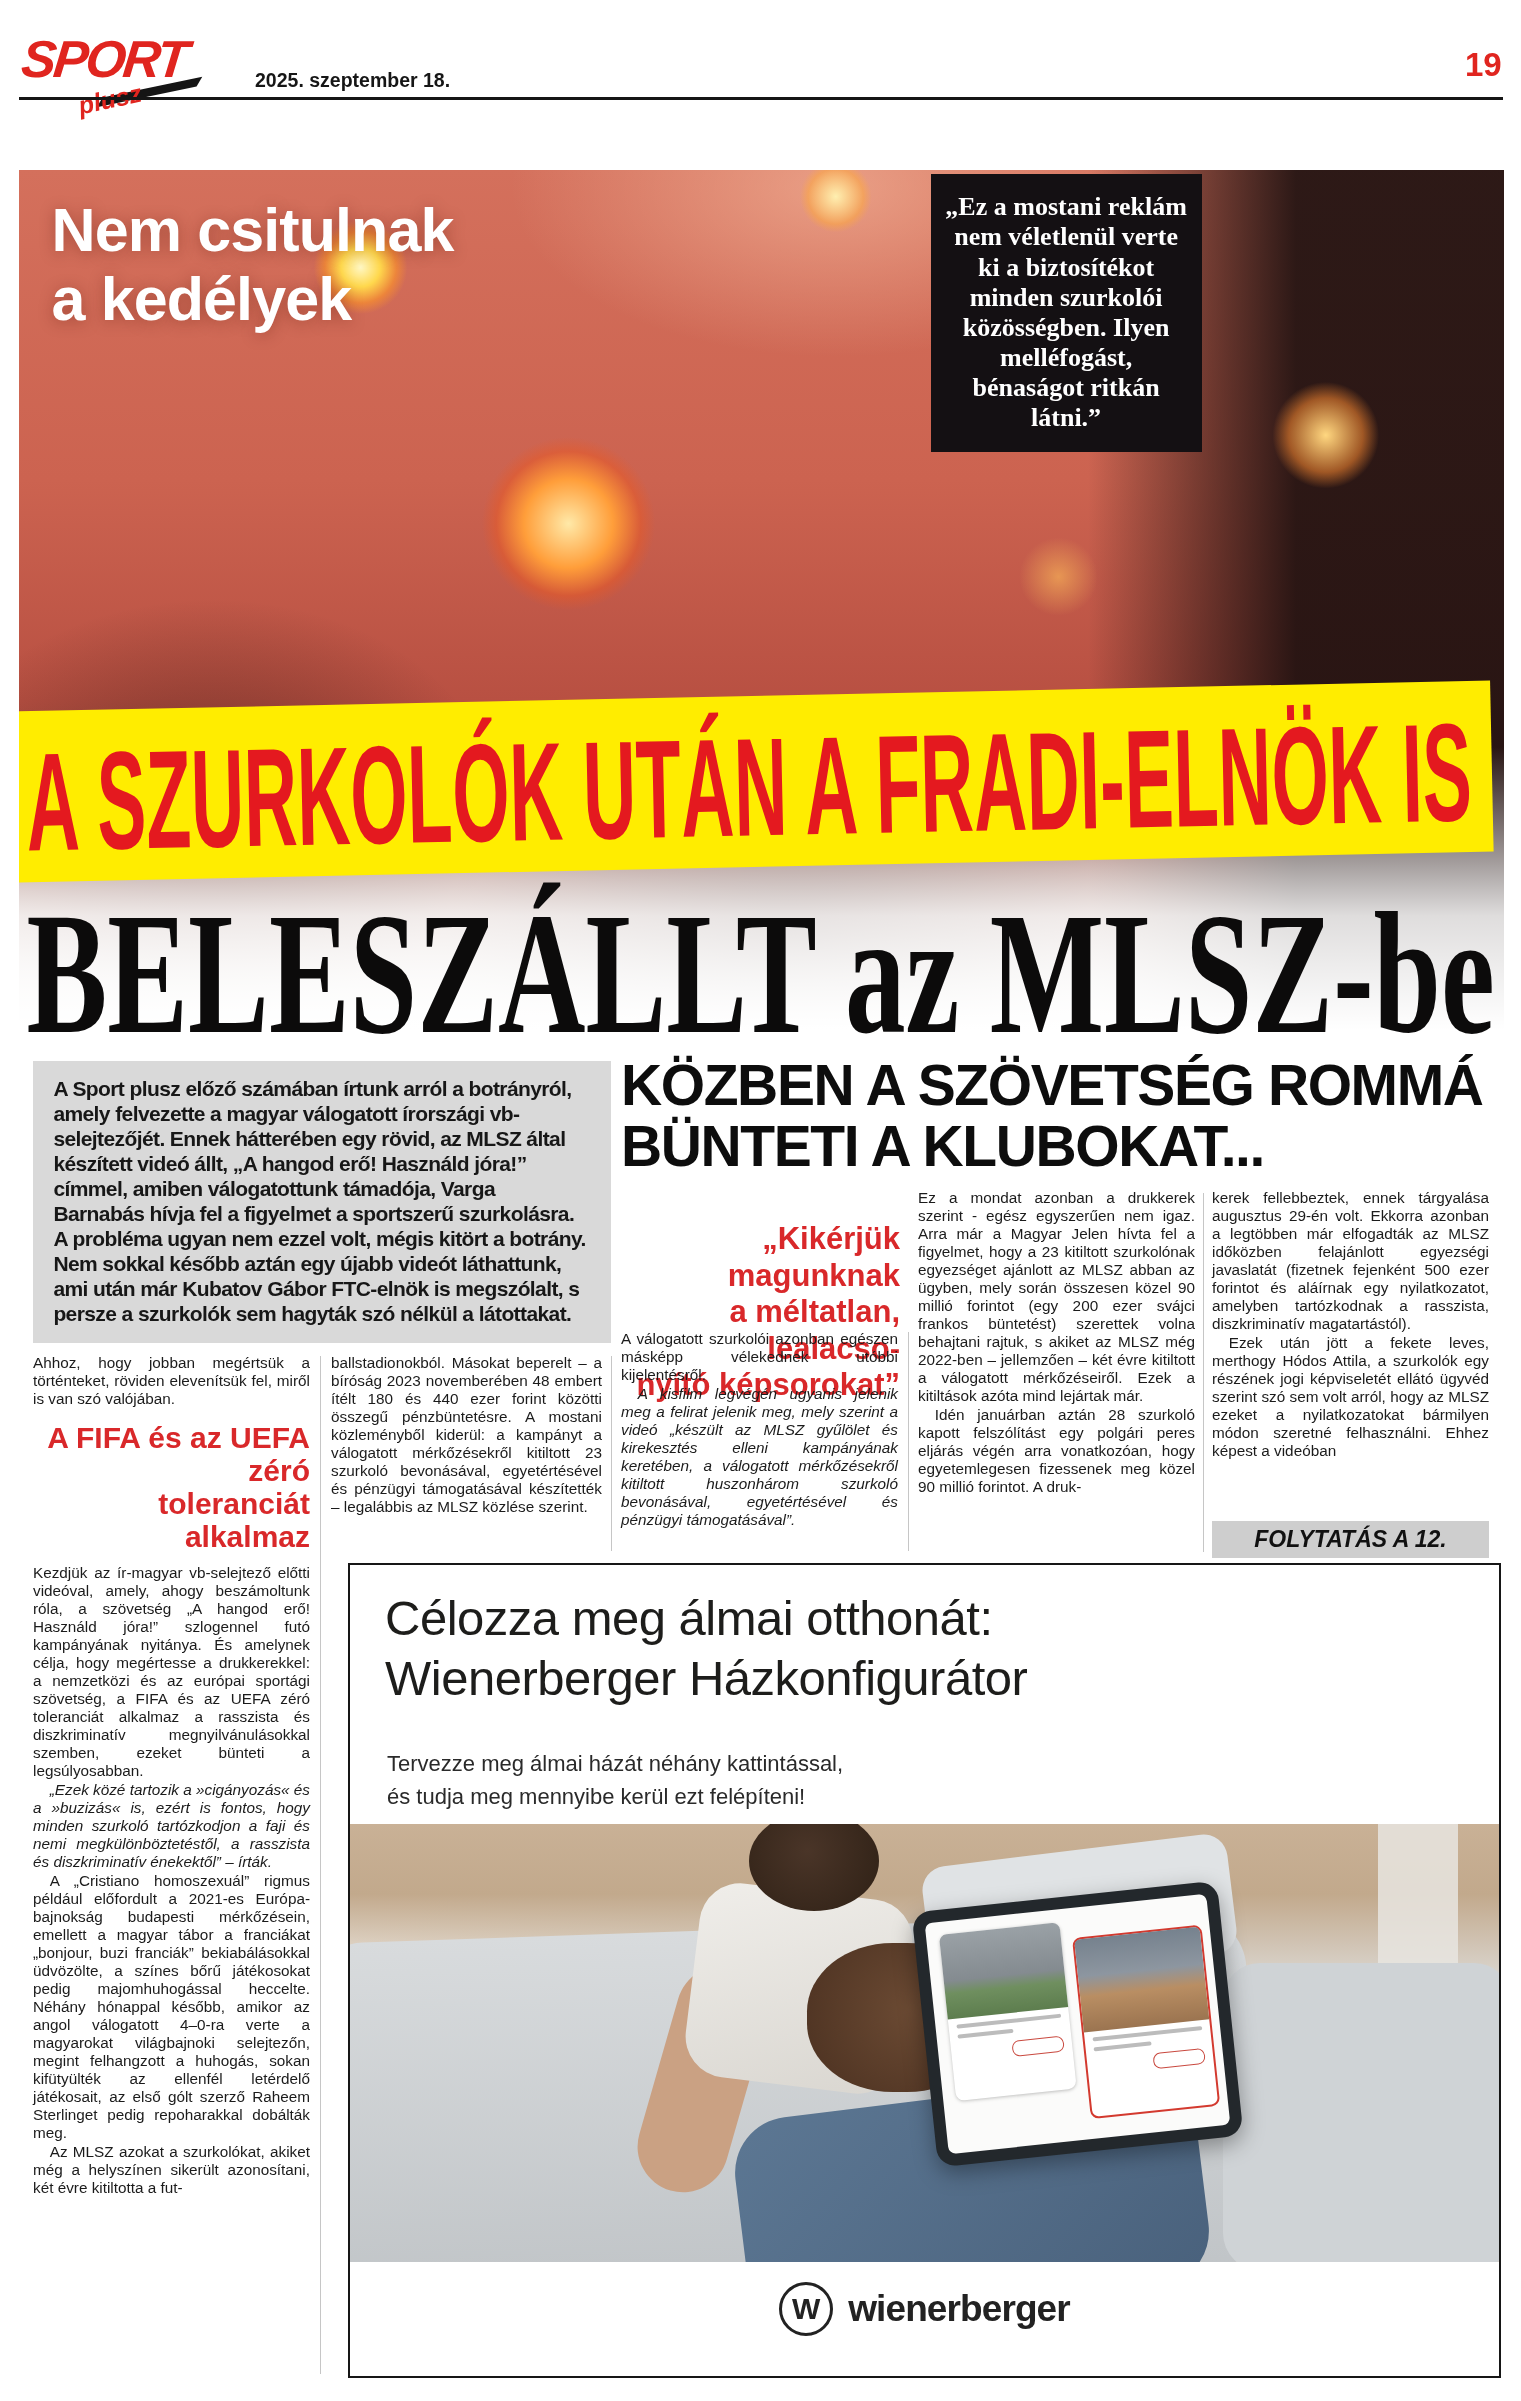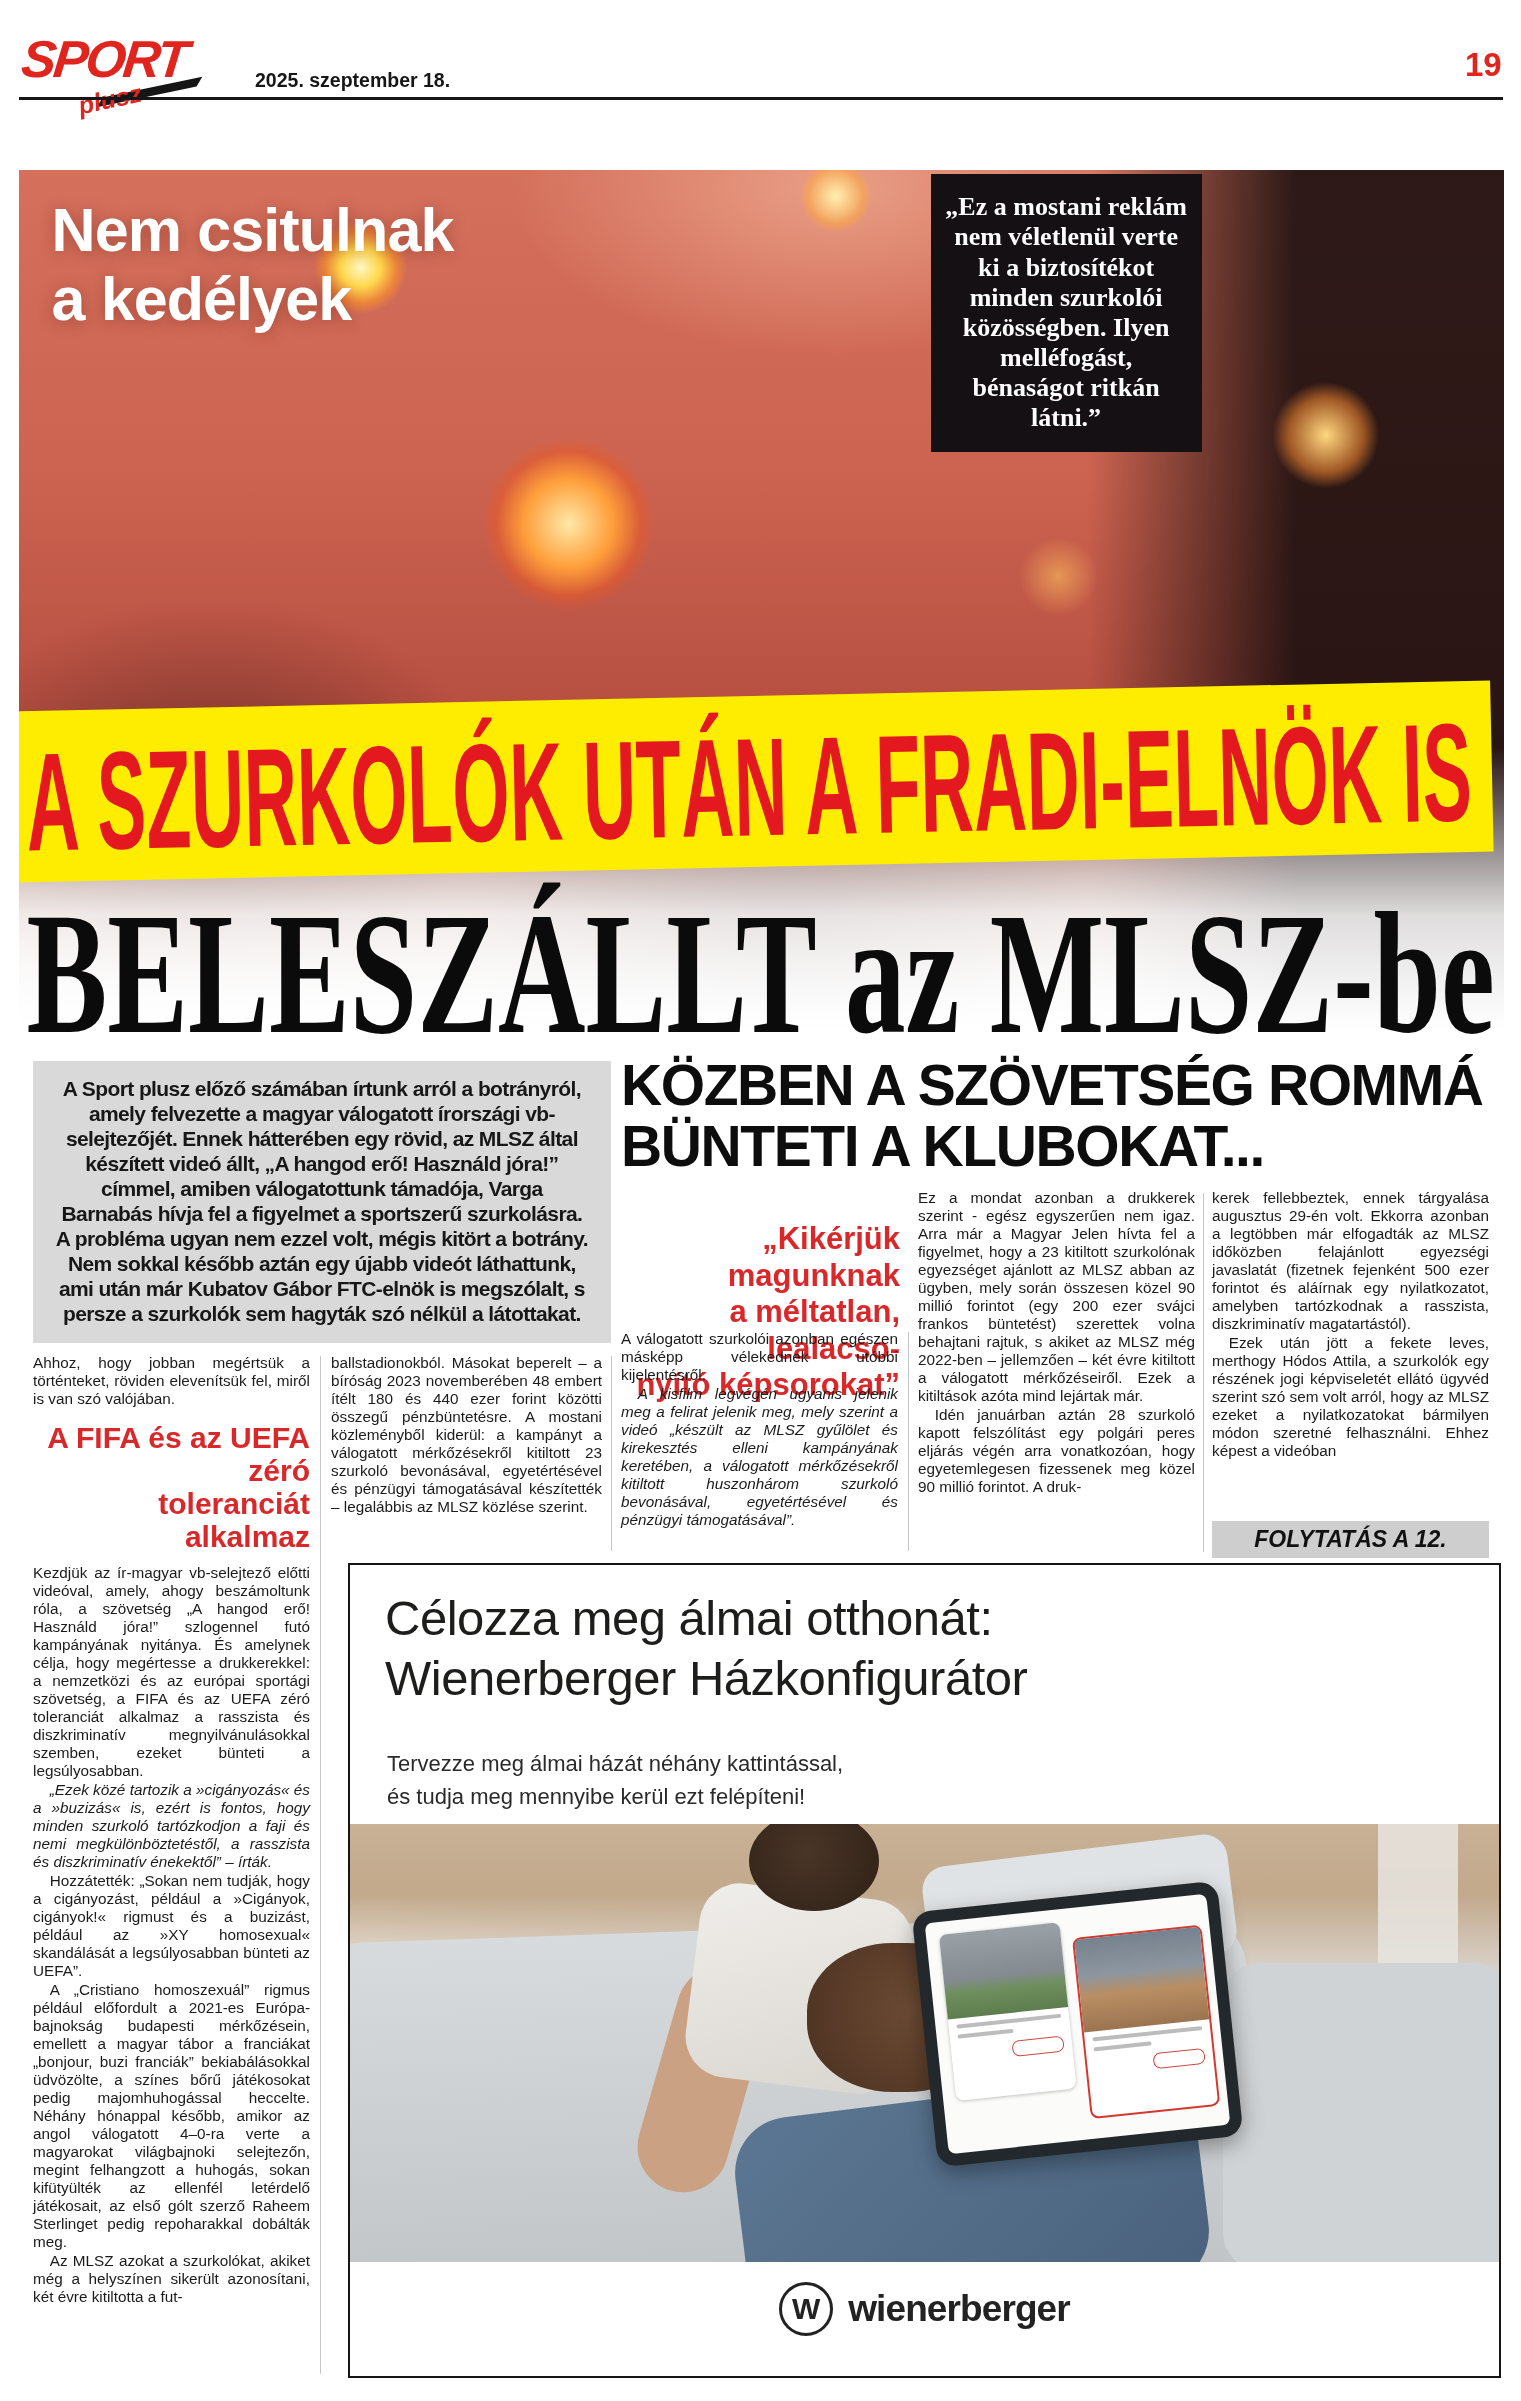--- a/index.html
+++ b/index.html
@@ -37,21 +37,21 @@
   .pull-quote{position:absolute;left:912px;top:3.7px;width:245px;background:var(--quote_bg,#141013);
       color:#fff;padding:18.6px 13px;text-align:center;
       font-family:"Liberation Serif",serif;font-weight:bold;font-size:26px;line-height:1.16;}
   .banner{position:absolute;left:-5.6px;top:526px;width:1479px;height:171px;
       background:var(--banner_yellow,#ffed00);transform:rotate(-1.2deg);}
   .banner svg{display:block;}
   
   .main-headline{position:absolute;left:18.6px;top:870px;width:1485px;height:190px;}
   
   .lead{position:absolute;left:33px;top:1061px;width:537px;background:var(--lead_bg,#d9d9d9);
-      padding:15px 20.4px 16.7px;text-align:center;font-weight:bold;font-size:21px;line-height:25px;
+      padding:15px 20.4px 16.7px;text-align:left;font-weight:bold;font-size:21px;line-height:25px;
       letter-spacing:-0.6px;color:#171717;}
   .mid-headline{position:absolute;left:621px;top:1055px;width:873px;font-weight:800;font-size:57px;
       line-height:1.07;letter-spacing:-1.4px;color:#0d0d0d;white-space:pre-line;}
   .red-subhead{color:var(--subhead_red,#d9282a);font-weight:bold;text-align:right;white-space:pre-line;}
   .mid-subhead{position:absolute;left:621px;top:1221px;width:279px;font-size:31px;line-height:1.18;}
   .col{position:absolute;width:277px;font-size:15.3px;line-height:18px;text-align:justify;color:#1b1b1b;}
   .col p{margin:0 0 0.9px;}
   .col p.ind{text-indent:16.7px;}
   .col p.it{font-style:italic;}
   .col1-subhead{font-size:30px;line-height:1.1;margin:13px 0 11px;}
@@ -157,21 +157,20 @@
 
   <div class="col" style="left:33px;top:1354px;">
     <div>
         <p>Ahhoz, hogy jobban megértsük a történteket, röviden elevenítsük fel, miről is van szó valójában.</p>
       </div>
     <div class="red-subhead col1-subhead">A FIFA és az UEFA zéró
 toleranciát alkalmaz</div>
     <div>
         <p>Kezdjük az ír-magyar vb-selejtező előtti videóval, amely, ahogy beszámoltunk róla, a szövetség „A hangod erő! Használd jóra!” szlogennel futó kampányának nyitánya. És amelynek célja, hogy megértesse a drukkerekkel: a nemzetközi és az európai sportági szövetség, a FIFA és az UEFA zéró toleranciát alkalmaz a rasszista és diszkriminatív megnyilvánulásokkal szemben, ezeket bünteti a legsúlyosabban.</p>
         <p class="ind it">„Ezek közé tartozik a »cigányozás« és a »buzizás« is, ezért is fontos, hogy minden szurkoló tartózkodjon a faji és nemi megkülönböztetéstől, a rasszista és diszkriminatív énekektől” – írták.</p>
-        <p class="ind">Hozzátették: „Sokan nem tudják, hogy a cigányozást, például a »Cigányok, cigányok!« rigmust és a buzizást, például az »XY homosexual« skandálását a legsúlyosabban bünteti az UEFA”.</p>
         <p class="ind">A „Cristiano homoszexuál” rigmus például előfordult a 2021-es Európa-bajnokság budapesti mérkőzésein, emellett a magyar tábor a franciákat „bonjour, buzi franciák” bekiabálásokkal üdvözölte, a színes bőrű játékosokat pedig majomhuhogással heccelte. Néhány hónappal később, amikor az angol válogatott 4–0-ra verte a magyarokat világbajnoki selejtezőn, megint felhangzott a huhogás, sokan kifütyülték az ellenfél letérdelő játékosait, az első gólt szerző Raheem Sterlinget pedig repoharakkal dobálták meg.</p>
         <p class="ind">Az MLSZ azokat a szurkolókat, akiket még a helyszínen sikerült azonosítani, két évre kitiltotta a fut-</p>
       </div>
   </div>
   <div class="col" style="left:331px;top:1354px;width:271px;">
       <p>ballstadionokból. Másokat beperelt – a bíróság 2023 novemberében 48 embert ítélt 180 és 440 ezer forint közötti összegű pénzbüntetésre. A mostani közleményből kiderül: a kampányt a válogatott mérkőzésekről kitiltott 23 szurkoló bevonásával, egyetértésével és pénzügyi támogatásával készítették – legalábbis az MLSZ közlése szerint.</p>
     </div>
   <div class="col" style="left:621px;top:1330px;">
       <p>A válogatott szurkolói azonban egészen másképp vélekednek utóbbi kijelentésről.</p>
       <p class="ind it">A kisfilm legvégén ugyanis jelenik meg a felirat jelenik meg, mely szerint a videó „készült az MLSZ gyűlölet és kirekesztés elleni kampányának keretében, a válogatott mérkőzésekről kitiltott huszonhárom szurkoló bevonásával, egyetértésével és pénzügyi támogatásával”.</p>

